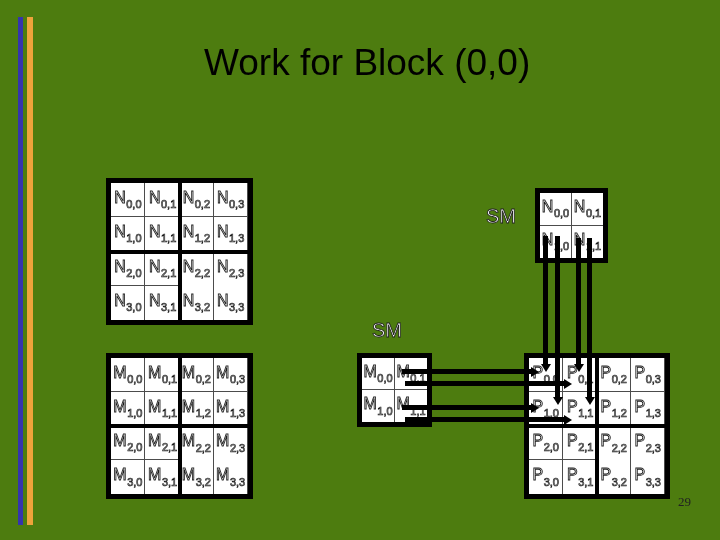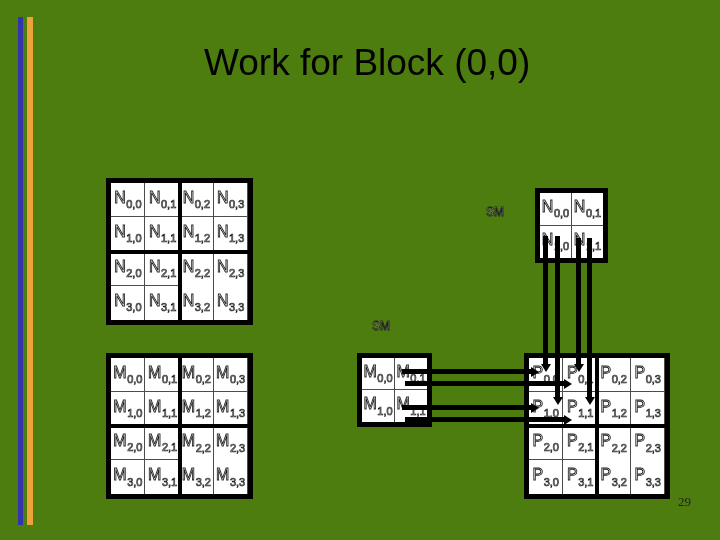--- a/index.html
+++ b/index.html
@@ -9,21 +9,21 @@
   }
   .accent-bar { position:absolute; top:17px; height:508px; }
   .accent-bar.blue   { left:18px; width:5px; background:#3434AE; }
   .accent-bar.orange { left:27px; width:6px; background:#EDA33B; }
 
   .title {
     position:absolute; left:204px; top:42px; font-size:37px; color:#000;
     white-space:nowrap; letter-spacing:0;
   }
 
-  .sm-label { position:absolute; font-size:12px; color:#3a3a3a; }
+  .sm-label { position:absolute; font-size:20px; color:#3a3a3a; }
   .sm-label.top    { left:486px; top:205px; }
   .sm-label.middle { left:372px; top:319px; }
 
   .page-number {
     position:absolute; left:678px; top:494px; font-size:13px; color:#222;
     font-family:"Liberation Serif", serif;
     text-align:right;
   }
 
   .matrix {

